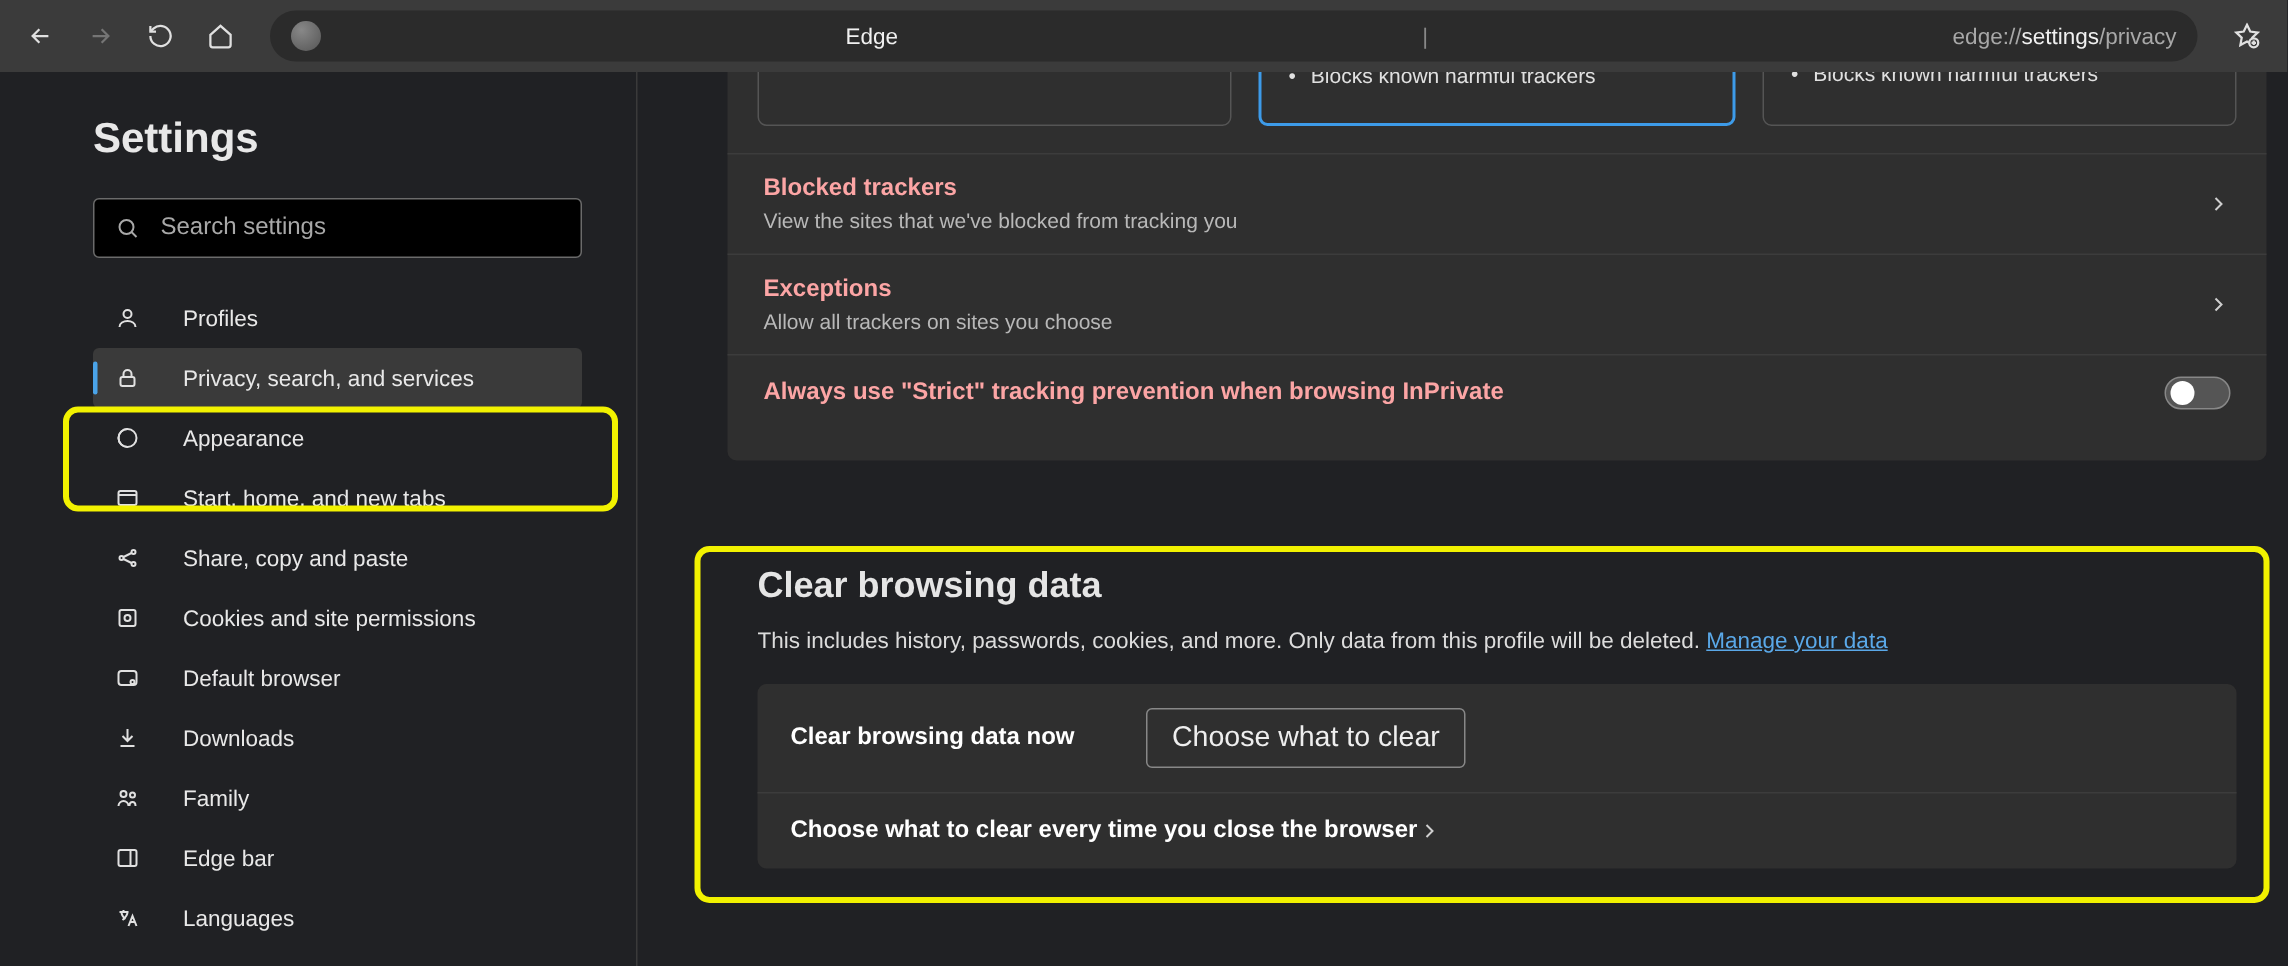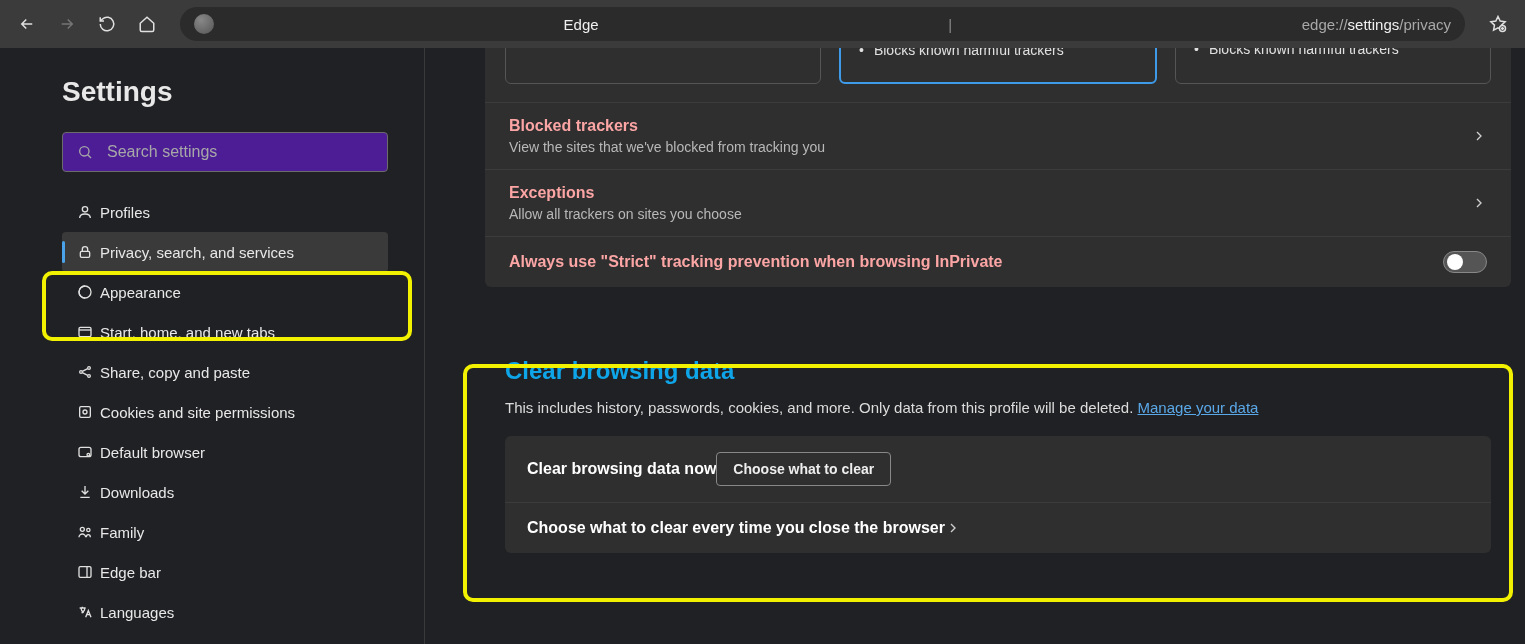--- a/index.html
+++ b/index.html
@@ -67,28 +67,28 @@
   .search-box {
     height: 40px;
     border: 1px solid #6b6b6b;
     border-radius: 4px;
     display: flex;
     align-items: center;
     gap: 14px;
     padding: 0 14px;
     color: #a8a8a8;
     margin-bottom: 20px;
-    background: #4c1d95;
+    background: #000000;
   }
   .sb-list { list-style: none; }
   .sb-item {
     height: 40px;
     display: flex;
     align-items: center;
-    gap: 6px;
+    gap: 28px;
     padding: 0 14px;
     font-size: 15px;
     color: #e8e8e8;
     border-radius: 4px;
     position: relative;
   }
   .sb-item.active {
     background: #3a3a3a;
   }
   .sb-item.active::before {
@@ -117,21 +117,21 @@
   
   .main {
     flex: 1;
     padding: 0 14px 0 60px;
     overflow: hidden;
     position: relative;
   }
   .card-group {
     background: #2f2f2f;
     border-radius: 6px;
-    padding-bottom: 0;
+    padding-bottom: 20px;
     margin-bottom: 44px;
   }
   .tracking-cards {
     display: flex;
     gap: 18px;
     padding: 0 20px 18px 20px;
   }
   .tcard {
     flex: 1;
     border: 1px solid #555;
@@ -170,21 +170,21 @@
   .toggle {
     width: 44px; height: 22px; border-radius: 11px;
     background: #555; border: 1px solid #888;
     position: relative;
   }
   .toggle::after {
     content:""; position:absolute; left:3px; top:2px;
     width:16px; height:16px; border-radius:50%; background:#fff;
   }
   .section-title {
-    font-size: 24px; font-weight: 600; color:#0ea5e9;
+    font-size: 24px; font-weight: 600; color:#e5e5e5;
     padding: 0 0 14px 0;
   }
   .section-desc {
     font-size: 15px; color: #dcdcdc;
     padding-bottom: 20px;
   }
   .section-desc a { color: #5aa8e8; text-decoration: underline; }
   .clear-wrap {
     padding: 26px 20px 10px 20px;
   }
@@ -196,24 +196,25 @@
     display:flex; align-items:center;
     padding: 16px 22px;
     border-top: 1px solid #3c3c3c;
     font-size: 16px; font-weight: 600; color:#fff;
   }
   .action-row:first-child { border-top: none; }
   .btn-outline {
     border: 1px solid #888;
     border-radius: 4px;
     padding: 8px 16px;
-    font-size: 14px;
+    font-size: 19px;
     color: #eee;
     background: transparent;
-    font-weight: 700;
+    font-weight: 400;
+    margin-left: 48px;
   }
   .hl-main {
     left: 463px; top: 364px; width: 1050px; height: 238px;
   }
   svg { display:block; }
 </style>
 </head>
 <body>
 
 <div class="toolbar">

